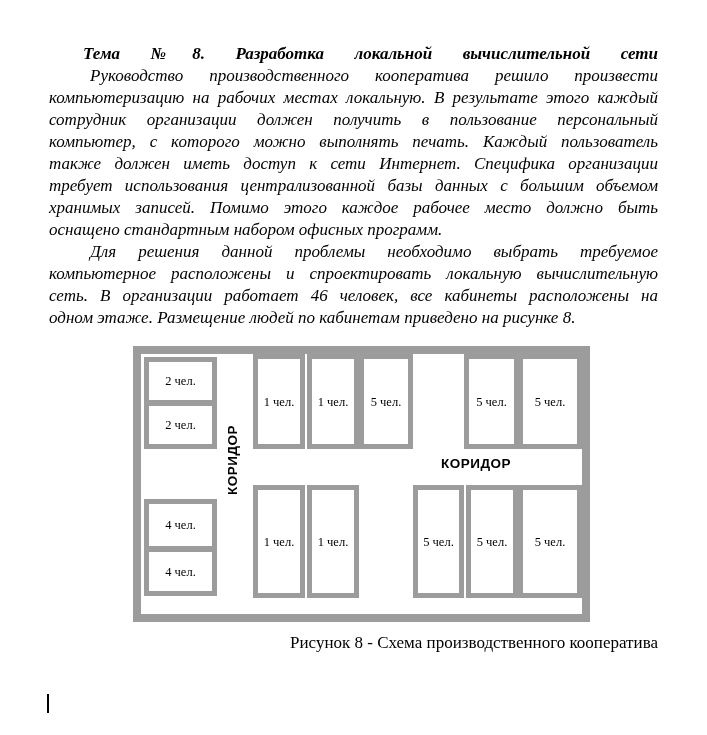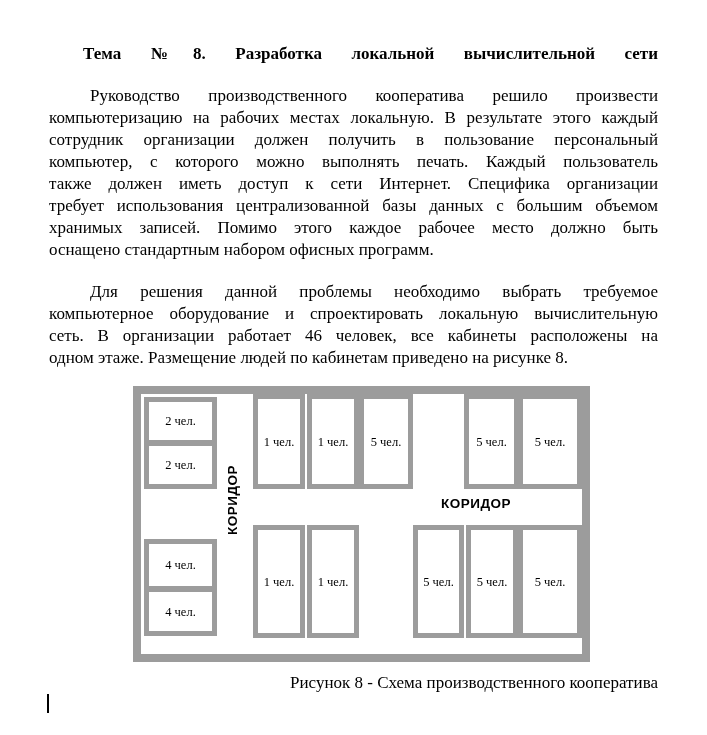--- a/index.html
+++ b/index.html
@@ -4,24 +4,24 @@
 <style>
   html,body{margin:0;padding:0;}
   body{
     width:707px;height:735px;
     background:#ffffff;
     font-family:"Liberation Serif", serif;
     font-size:17px;line-height:22px;color:#000;
     position:relative;overflow:hidden;
   }
   .doc{padding:43px 49px 0 49px;}
-  .jline{text-align:justify;text-align-last:justify;height:22px;overflow:visible;}
+  .jline{text-align:justify;text-align-last:justify;height:22px;overflow:visible;font-style:italic;}
   .jline.lastline{text-align:left;text-align-last:left;}
   .title-indent{text-indent:34px;}
-  .para-indent{text-indent:41px;margin-top:20px;}
+  .para-indent{text-indent:41px;}
   .bold{font-weight:bold;}
 
   
   .figure-wrap{margin:17px 0 0 84px;position:relative;}
   .building{
     position:relative;box-sizing:border-box;
     width:457px;height:276px;
     border:8px solid #9c9c9c;background:#fff;
   }
   .room{
@@ -64,21 +64,21 @@
   <div class="jline para-indent">Руководство производственного кооператива решило произвести</div>
   <div class="jline">компьютеризацию на рабочих местах локальную. В результате этого каждый</div>
   <div class="jline">сотрудник организации должен получить в пользование персональный</div>
   <div class="jline">компьютер, с которого можно выполнять печать. Каждый пользователь</div>
   <div class="jline">также должен иметь доступ к сети Интернет. Специфика организации</div>
   <div class="jline">требует использования централизованной базы данных с большим объемом</div>
   <div class="jline">хранимых записей. Помимо этого каждое рабочее место должно быть</div>
   <div class="jline lastline">оснащено стандартным набором офисных программ.</div>
 
   <div class="jline para-indent">Для решения данной проблемы необходимо выбрать требуемое</div>
-  <div class="jline">компьютерное оборудование и спроектировать локальную вычислительную</div>
+  <div class="jline">компьютерное расположены и спроектировать локальную вычислительную</div>
   <div class="jline">сеть. В организации работает 46 человек, все кабинеты расположены на</div>
   <div class="jline lastline">одном этаже. Размещение людей по кабинетам приведено на рисунке 8.</div>
 
   <div class="figure-wrap">
     <div class="building">
 
       <div class="room" style="left:3px;top:3px;width:73px;height:48px;">2 чел.</div>
       <div class="room" style="left:3px;top:47px;width:73px;height:48px;">2 чел.</div>
       <div class="room" style="left:3px;top:145px;width:73px;height:52px;">4 чел.</div>
       <div class="room" style="left:3px;top:193px;width:73px;height:49px;">4 чел.</div>

